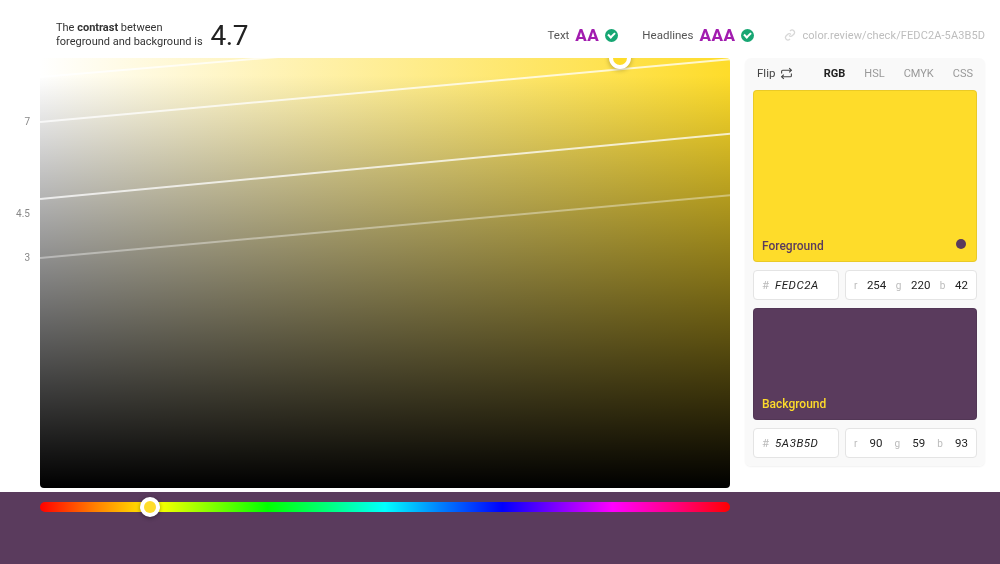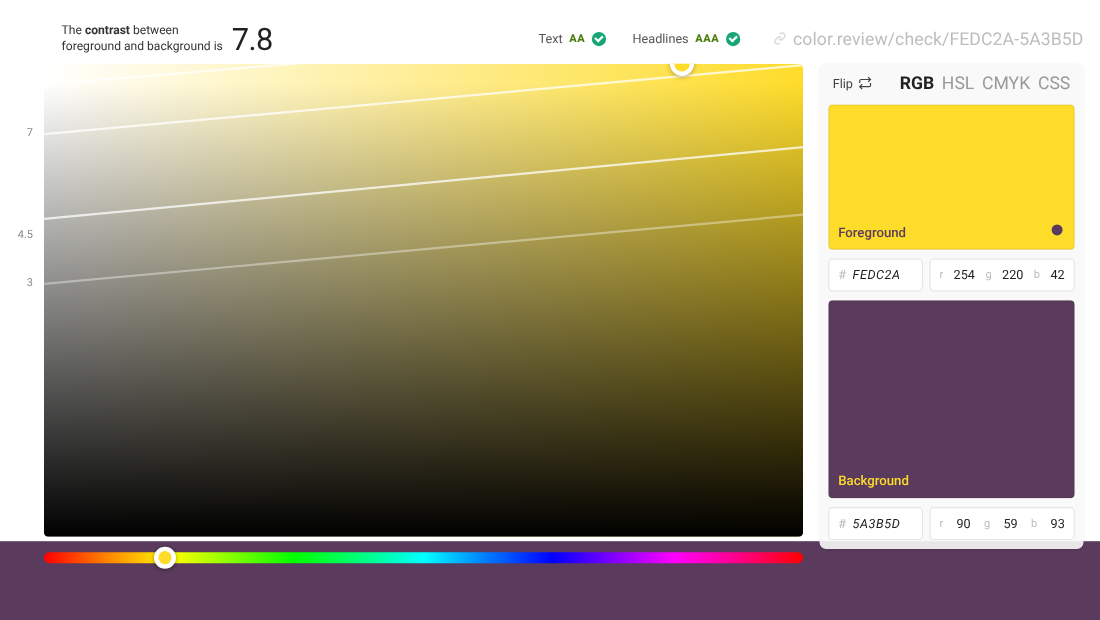--- a/index.html
+++ b/index.html
@@ -7,24 +7,24 @@
   body { position: relative; }
 
   
   .topbar { position: absolute; left: 56px; right: 15px; top: 20px; height: 30px; display: flex; align-items: center; }
   .contrast-blurb { font-size: 11px; color: #333; line-height: 1.25; }
   .contrast-blurb b { font-weight: 700; }
   .ratio { font-size: 28px; font-weight: 400; color: #222; margin-left: 8px; letter-spacing: -0.5px; }
   .spacer { flex: 1; }
   .stat { display: flex; align-items: center; gap: 6px; margin-left: 24px; }
   .stat-label { font-size: 11.5px; color: #555; }
-  .stat-rating { color: #4d7c0f; font-weight: 800; font-size: 10px; letter-spacing: 0.5px; }
+  .stat-rating { color: #a21caf; font-weight: 800; font-size: 17px; letter-spacing: 0.5px; }
   .check-badge { width: 13px; height: 13px; border-radius: 50%; background: #17a673; position: relative; }
   .check-badge::after { content: ""; position: absolute; left: 3px; top: 3px; width: 5px; height: 3px; border-left: 2px solid #fff; border-bottom: 2px solid #fff; transform: rotate(-45deg); }
-  .sharelink { display: flex; align-items: center; gap: 6px; color: #bdbdbd; font-size: 16px; margin-left: 30px; letter-spacing: 0.1px; }
+  .sharelink { display: flex; align-items: center; gap: 6px; color: #bdbdbd; font-size: 11px; margin-left: 30px; letter-spacing: 0.1px; }
   .sharelink svg { opacity: .6; }
 
   
   .picker-wrap { position: absolute; left: 0; top: 58px; width: 730px; height: 430px; }
   .axis { position: absolute; left: 0; width: 40px; text-align: right; font-size: 10px; color: #888; padding-right: 10px; }
   .canvas { position: absolute; left: 40px; top: 0; width: 690px; height: 430px; border-radius: 4px; overflow: hidden;
     background:
       linear-gradient(to bottom,
         rgba(0,0,0,0) 0%,
         rgba(0,0,0,0) 4%,
@@ -44,25 +44,25 @@
     background: linear-gradient(to right, #f00 0%, #ff8000 8%, #ffff00 17%, #80ff00 25%, #00ff00 33%, #00ff80 42%, #00ffff 50%, #0080ff 58%, #0000ff 67%, #8000ff 75%, #ff00ff 83%, #ff0080 92%, #f00 100%);
   }
   .hue-thumb { position: absolute; top: 50%; width: 20px; height: 20px; border-radius: 50%; background: #fff; border: 4px solid #fff; box-shadow: 0 1px 4px rgba(0,0,0,.4); transform: translate(-50%, -50%); }
   .hue-thumb-inner { position: absolute; inset: 0; border-radius: 50%; background: #FEDC2A; }
 
   
   .panel { position: absolute; right: 15px; top: 58px; width: 240px; background: rgba(248,248,248,.9); border-radius: 6px; padding: 8px; display: flex; flex-direction: column; gap: 8px; box-shadow: 0 1px 2px rgba(0,0,0,.06); }
   .panel-top { display: flex; align-items: center; justify-content: space-between; padding: 0 4px 2px; }
   .flip { display: flex; align-items: center; gap: 5px; font-size: 11.5px; color: #444; cursor: pointer; }
   .flip svg { width: 13px; height: 13px; }
-  .modes { display: flex; gap: 7px; font-size: 16px; color: #999; }
+  .modes { display: flex; gap: 19px; font-size: 11px; color: #999; }
   .modes span.active { color: #222; font-weight: 700; }
-  .swatch { height: 132px; border-radius: 4px; position: relative; padding: 8px; display: flex; align-items: flex-end; border: 1px solid rgba(0,0,0,.08); }
+  .swatch { height: 172px; border-radius: 4px; position: relative; padding: 8px; display: flex; align-items: flex-end; border: 1px solid rgba(0,0,0,.08); }
   .swatch-fg { background: #FEDC2A; }
-  .swatch-bg { background: #5A3B5D; height: 180px; }
+  .swatch-bg { background: #5A3B5D; height: 112px; }
   .swatch-label { font-size: 12px; font-weight: 500; }
   .sw-fg-label { color: #5A3B5D; }
   .sw-bg-label { color: #FEDC2A; }
   .dot-indicator { position: absolute; right: 10px; bottom: 12px; width: 10px; height: 10px; border-radius: 50%; }
   .dot-fg { background: #5A3B5D; }
   .inputs { display: flex; gap: 6px; }
   .hex-in, .rgb-in { background: #fff; border: 1px solid #e4e4e4; border-radius: 4px; height: 30px; display: flex; align-items: center; font-size: 11.5px; padding: 0 8px; }
   .hex-in { width: 86px; gap: 6px; }
   .hex-in span.hash { color: #bbb; }
   .hex-in span.val { color: #222; letter-spacing: 0.5px; font-style: italic; }
@@ -73,21 +73,21 @@
 </head>
 <body>
 
 <div class="purple-band"></div>
 
 <div class="topbar">
   <div class="contrast-blurb">
     <span>The </span><b>contrast</b><span> between</span><br>
     <span>foreground and background is</span>
   </div>
-  <div class="ratio">7.8</div>
+  <div class="ratio">4.7</div>
   <div class="spacer"></div>
 
   <div class="stat">
     <span class="stat-label">Text</span>
     <span class="stat-rating">AA</span>
     <span class="check-badge"></span>
   </div>
 
   <div class="stat">
     <span class="stat-label">Headlines</span>

